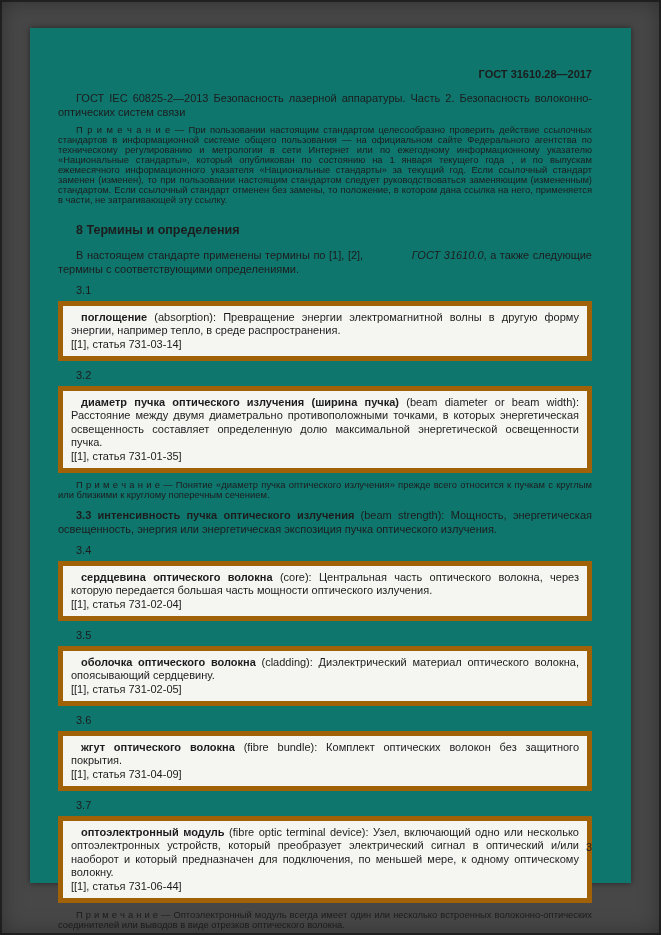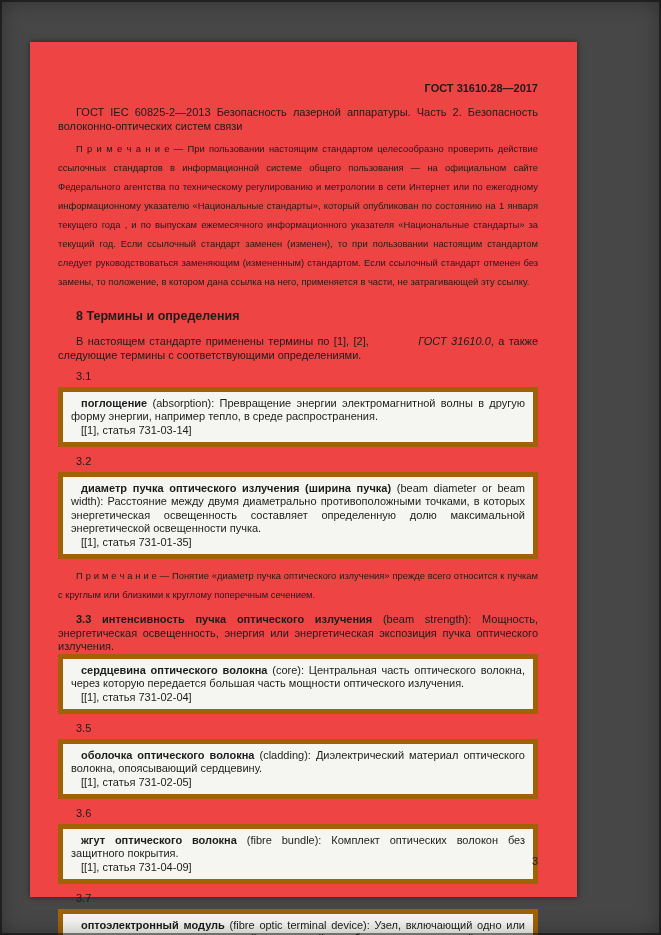--- a/index.html
+++ b/index.html
@@ -18,45 +18,45 @@
   .viewport::after {
     content: "";
     position: absolute;
     inset: 0;
     box-shadow: inset 0 0 0 2px rgba(0,0,0,0.45), inset 0 0 22px rgba(0,0,0,0.35);
     pointer-events: none;
   }
   .page {
     position: absolute;
     left: 30px;
-    top: 42px;
-    width: 547px;
+    top: 28px;
+    width: 601px;
     height: 855px;
-    background: #ef4444;
+    background: #0f766e;
     box-sizing: border-box;
     padding: 40px 39px 30px 28px;
     color: #1c1c1c;
     box-shadow: 0 0 6px rgba(0,0,0,0.5);
   }
   p { margin: 0; }
   .doc-code {
     text-align: right;
     font-weight: bold;
     font-size: 11px;
     margin: 0 0 12px;
   }
   .body-text {
     font-size: 11px;
     line-height: 13.5px;
     text-align: justify;
   }
   .indent { text-indent: 18px; }
   .small {
     font-size: 9.4px;
-    line-height: 19px;
+    line-height: 10px;
     text-align: justify;
   }
   .note-top { margin-top: 6px; }
   .heading {
     font-size: 12.5px;
     font-weight: bold;
     margin: 18px 0 12px;
     text-indent: 18px;
   }
   .lead { margin-bottom: 2px; }
@@ -64,21 +64,21 @@
   .term-number {
     text-indent: 18px;
     margin: 8px 0 3px;
   }
   .term-box {
     border: 5px solid #a16207;
     padding: 5px 8px 5px 8px;
     background: #f5f5f2;
   }
   .term-def { text-indent: 10px; }
-  .term-ref { margin-left: 10px; text-align: left; }
+  .term-ref { text-align: left; }
   .term-note { margin-top: 7px; }
   .inline-term { margin-top: 9px; }
   .closing-note { margin-top: 7px; }
   .page-number {
     position: absolute;
     right: 39px;
     bottom: 30px;
     font-size: 11px;
   }
 </style>
@@ -111,20 +111,21 @@
       <div class="term-box">
         <p class="body-text term-def"><b>диаметр пучка оптического излучения (ширина пучка)</b><span> (beam diameter or beam width): </span><span>Расстояние между двумя диаметрально противоположными точками, в которых энергетическая освещенность составляет определенную долю максимальной энергетической освещенности пучка.</span></p>
         <p class="body-text term-ref">[[1], статья 731-01-35]</p>
       </div>
       <p class="small indent term-note">П р и м е ч а н и е — Понятие «диаметр пучка оптического излучения» прежде всего относится к пучкам с круглым или близкими к круглому поперечным сечением.</p>
     </div>
 
     <p class="body-text indent inline-term"><b><span>3.3</span> <span>интенсивность пучка оптического излучения</span></b><span> (beam strength): </span><span>Мощность, энергетическая освещенность, энергия или энергетическая экспозиция пучка оптического излучения.</span></p>
 
     <div>
+      <p class="body-text term-number">3.4</p>
       <div class="term-box">
         <p class="body-text term-def"><b>сердцевина оптического волокна</b><span> (core): </span><span>Центральная часть оптического волокна, через которую передается большая часть мощности оптического излучения.</span></p>
         <p class="body-text term-ref">[[1], статья 731-02-04]</p>
       </div>
     </div>
 
     <div>
       <p class="body-text term-number">3.5</p>
       <div class="term-box">
         <p class="body-text term-def"><b>оболочка оптического волокна</b><span> (cladding): </span><span>Диэлектрический материал оптического волокна, опоясывающий сердцевину.</span></p>

